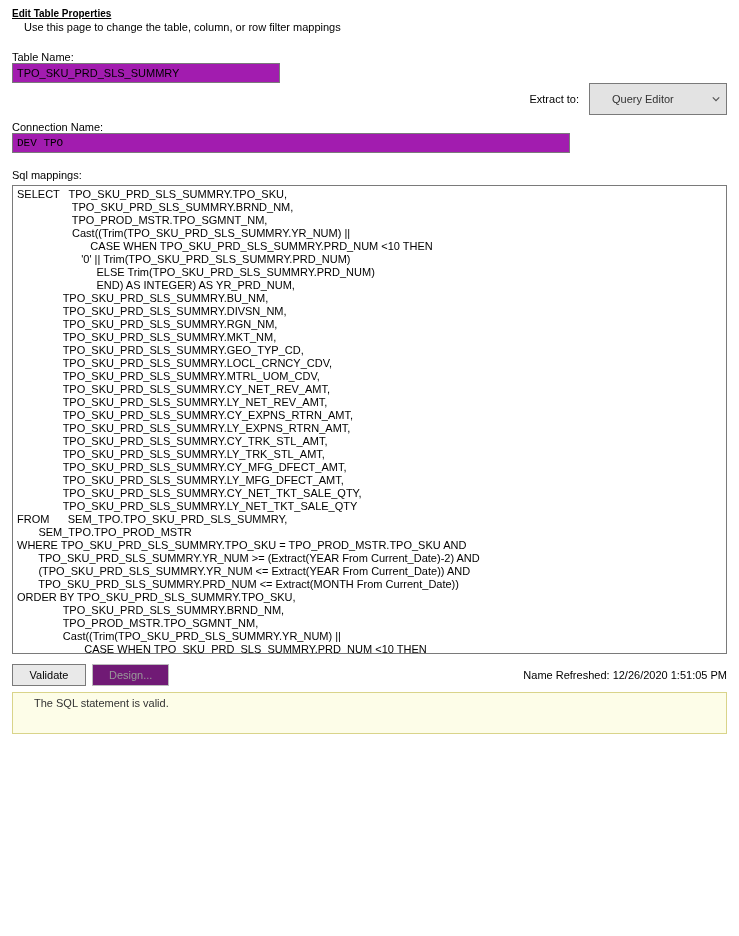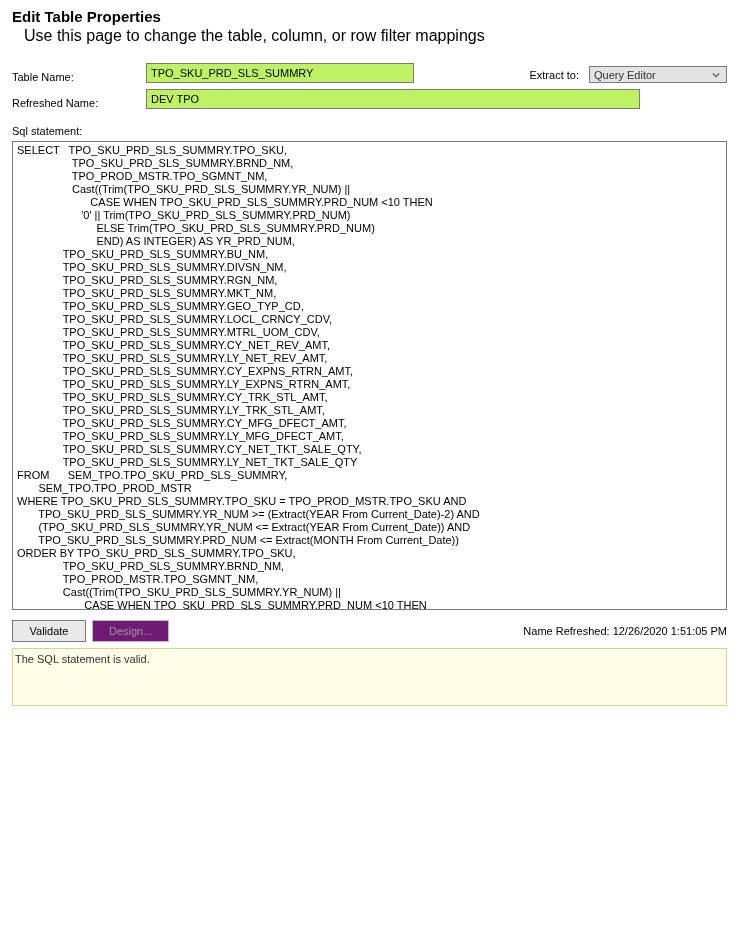--- a/index.html
+++ b/index.html
@@ -11,69 +11,71 @@
     color: #000;
     width: 739px;
     height: 936px;
     overflow: hidden;
   }
   .header {
     padding: 8px 12px 4px 12px;
   }
   .title {
     font-weight: bold;
-    font-size: 15px;
+    font-size: 10px;
     margin: 0 0 2px 0;
+    text-decoration: underline;
   }
   .subtitle {
-    font-size: 16px;
+    font-size: 11px;
     margin: 0 0 0 12px;
     color: #000;
   }
   .form-area {
     padding: 14px 12px 6px 12px;
   }
   .row {
     display: flex;
-    align-items: flex-end;
+    align-items: flex-start;
     margin-bottom: 6px;
+    flex-direction: column;
   }
   .label {
     width: 134px;
     font-size: 11px;
     color: #000;
   }
   .tbox {
     font-family: "Segoe UI", Tahoma, sans-serif;
     font-size: 11px;
     padding: 2px 4px;
     border: 1px solid #7a7a7a;
-    background: #bef264;
+    background: #a21caf;
     height: 20px;
   }
   .tbox.table-name { width: 268px; }
-  .tbox.conn-name { width: 494px; }
+  .tbox.conn-name { width: 558px; font-family: Liberation Mono, monospace; }
   .switch-group {
     display: flex;
     align-items: center;
     margin-left: auto;
   }
   .switch-label {
     font-size: 11px;
     margin-right: 10px;
   }
   .dropdown {
     width: 138px;
-    height: 17px;
+    height: 32px;
     border: 1px solid #7a7a7a;
     background: #e3e3e3;
     display: flex;
     align-items: center;
     justify-content: space-between;
-    padding: 0 2px 0 4px;
+    padding: 0 2px 0 22px;
     font-size: 11px;
     color: #333;
   }
   .dropdown .chev {
     width: 16px;
     text-align: center;
     color: #555;
   }
   .sql-label {
     font-size: 11px;
@@ -120,22 +122,22 @@
   }
   .last-refreshed {
     margin-left: auto;
     font-size: 11px;
     color: #000;
   }
   .status-box {
     margin: 6px 12px 0 12px;
     border: 1px solid #d9d48a;
     background: #fdfde8;
-    height: 58px;
-    padding: 4px 2px;
+    height: 42px;
+    padding: 4px 21px;
     font-size: 11px;
     color: #333;
   }
 </style>
 </head>
 <body>
 
 <div class="header">
   <div class="title">Edit Table Properties</div>
   <div class="subtitle">Use this page to change the table, column, or row filter mappings</div>
@@ -151,26 +153,26 @@
         <span>Query Editor</span>
         <span class="chev">
           <svg width="8" height="8" viewBox="0 0 10 10">
               <path d="M1 3 L5 7 L9 3" fill="none" stroke="#555" stroke-width="1.5"></path>
             </svg>
         </span>
       </div>
     </div>
   </div>
   <div class="row">
-    <div class="label">Refreshed Name:</div>
+    <div class="label">Connection Name:</div>
     <input class="tbox conn-name" type="text" value="DEV TPO" style="">
   </div>
 </div>
 
-<div class="sql-label">Sql statement:</div>
+<div class="sql-label">Sql mappings:</div>
 
 <div class="sql-box">
   <pre>SELECT   TPO_SKU_PRD_SLS_SUMMRY.TPO_SKU,
                   TPO_SKU_PRD_SLS_SUMMRY.BRND_NM,
                   TPO_PROD_MSTR.TPO_SGMNT_NM,
                   Cast((Trim(TPO_SKU_PRD_SLS_SUMMRY.YR_NUM) ||
                         CASE WHEN TPO_SKU_PRD_SLS_SUMMRY.PRD_NUM &lt;10 THEN
                      '0' || Trim(TPO_SKU_PRD_SLS_SUMMRY.PRD_NUM)
                           ELSE Trim(TPO_SKU_PRD_SLS_SUMMRY.PRD_NUM)
                           END) AS INTEGER) AS YR_PRD_NUM,

